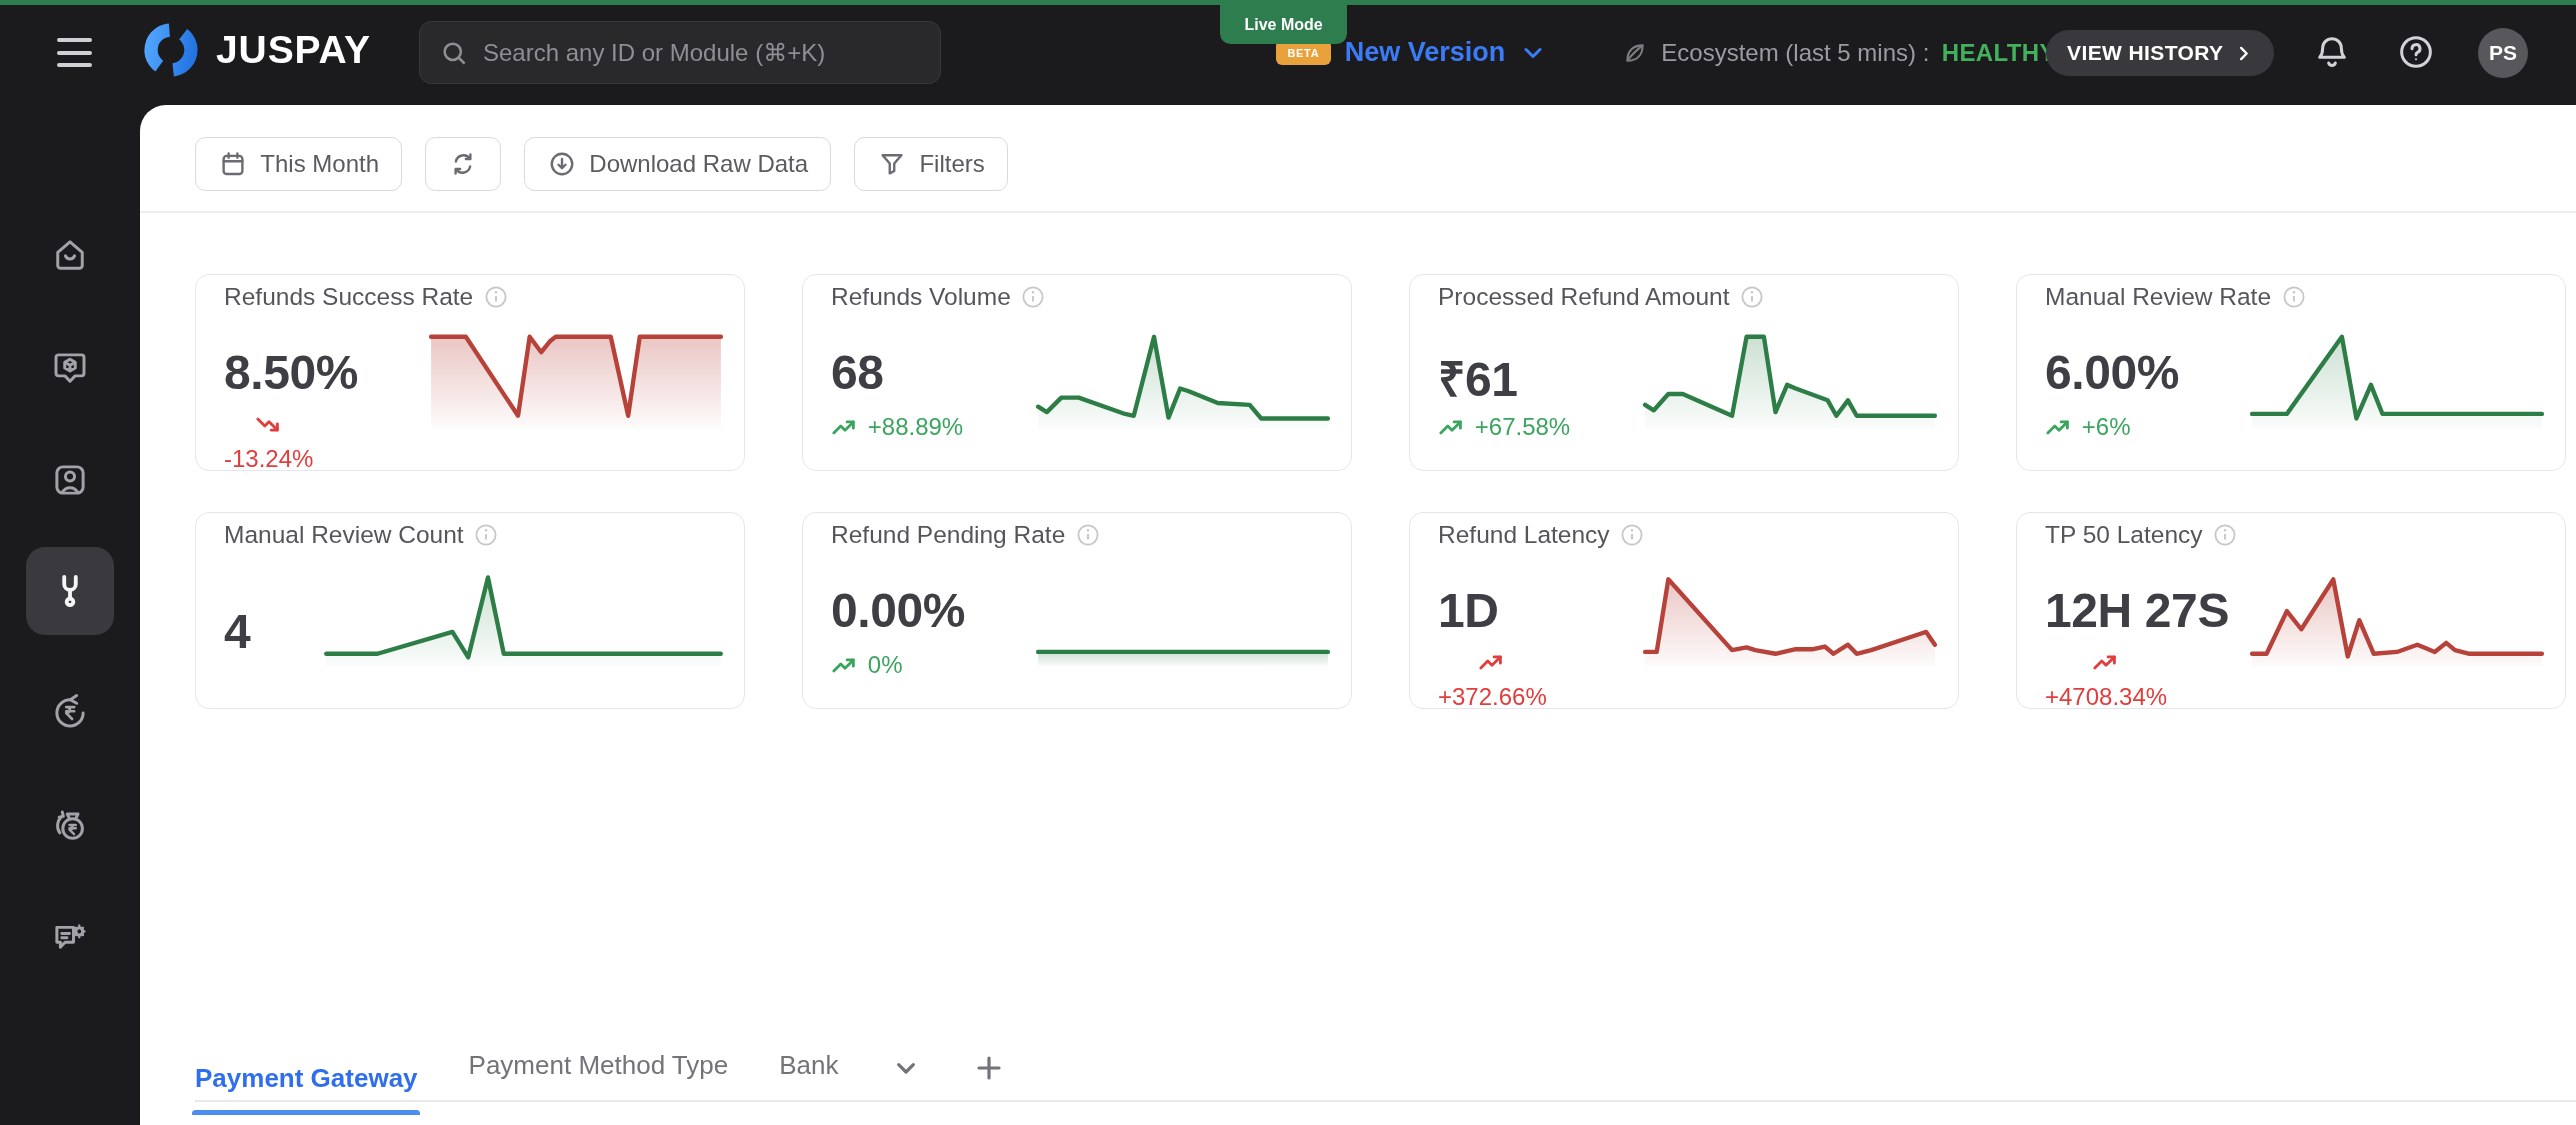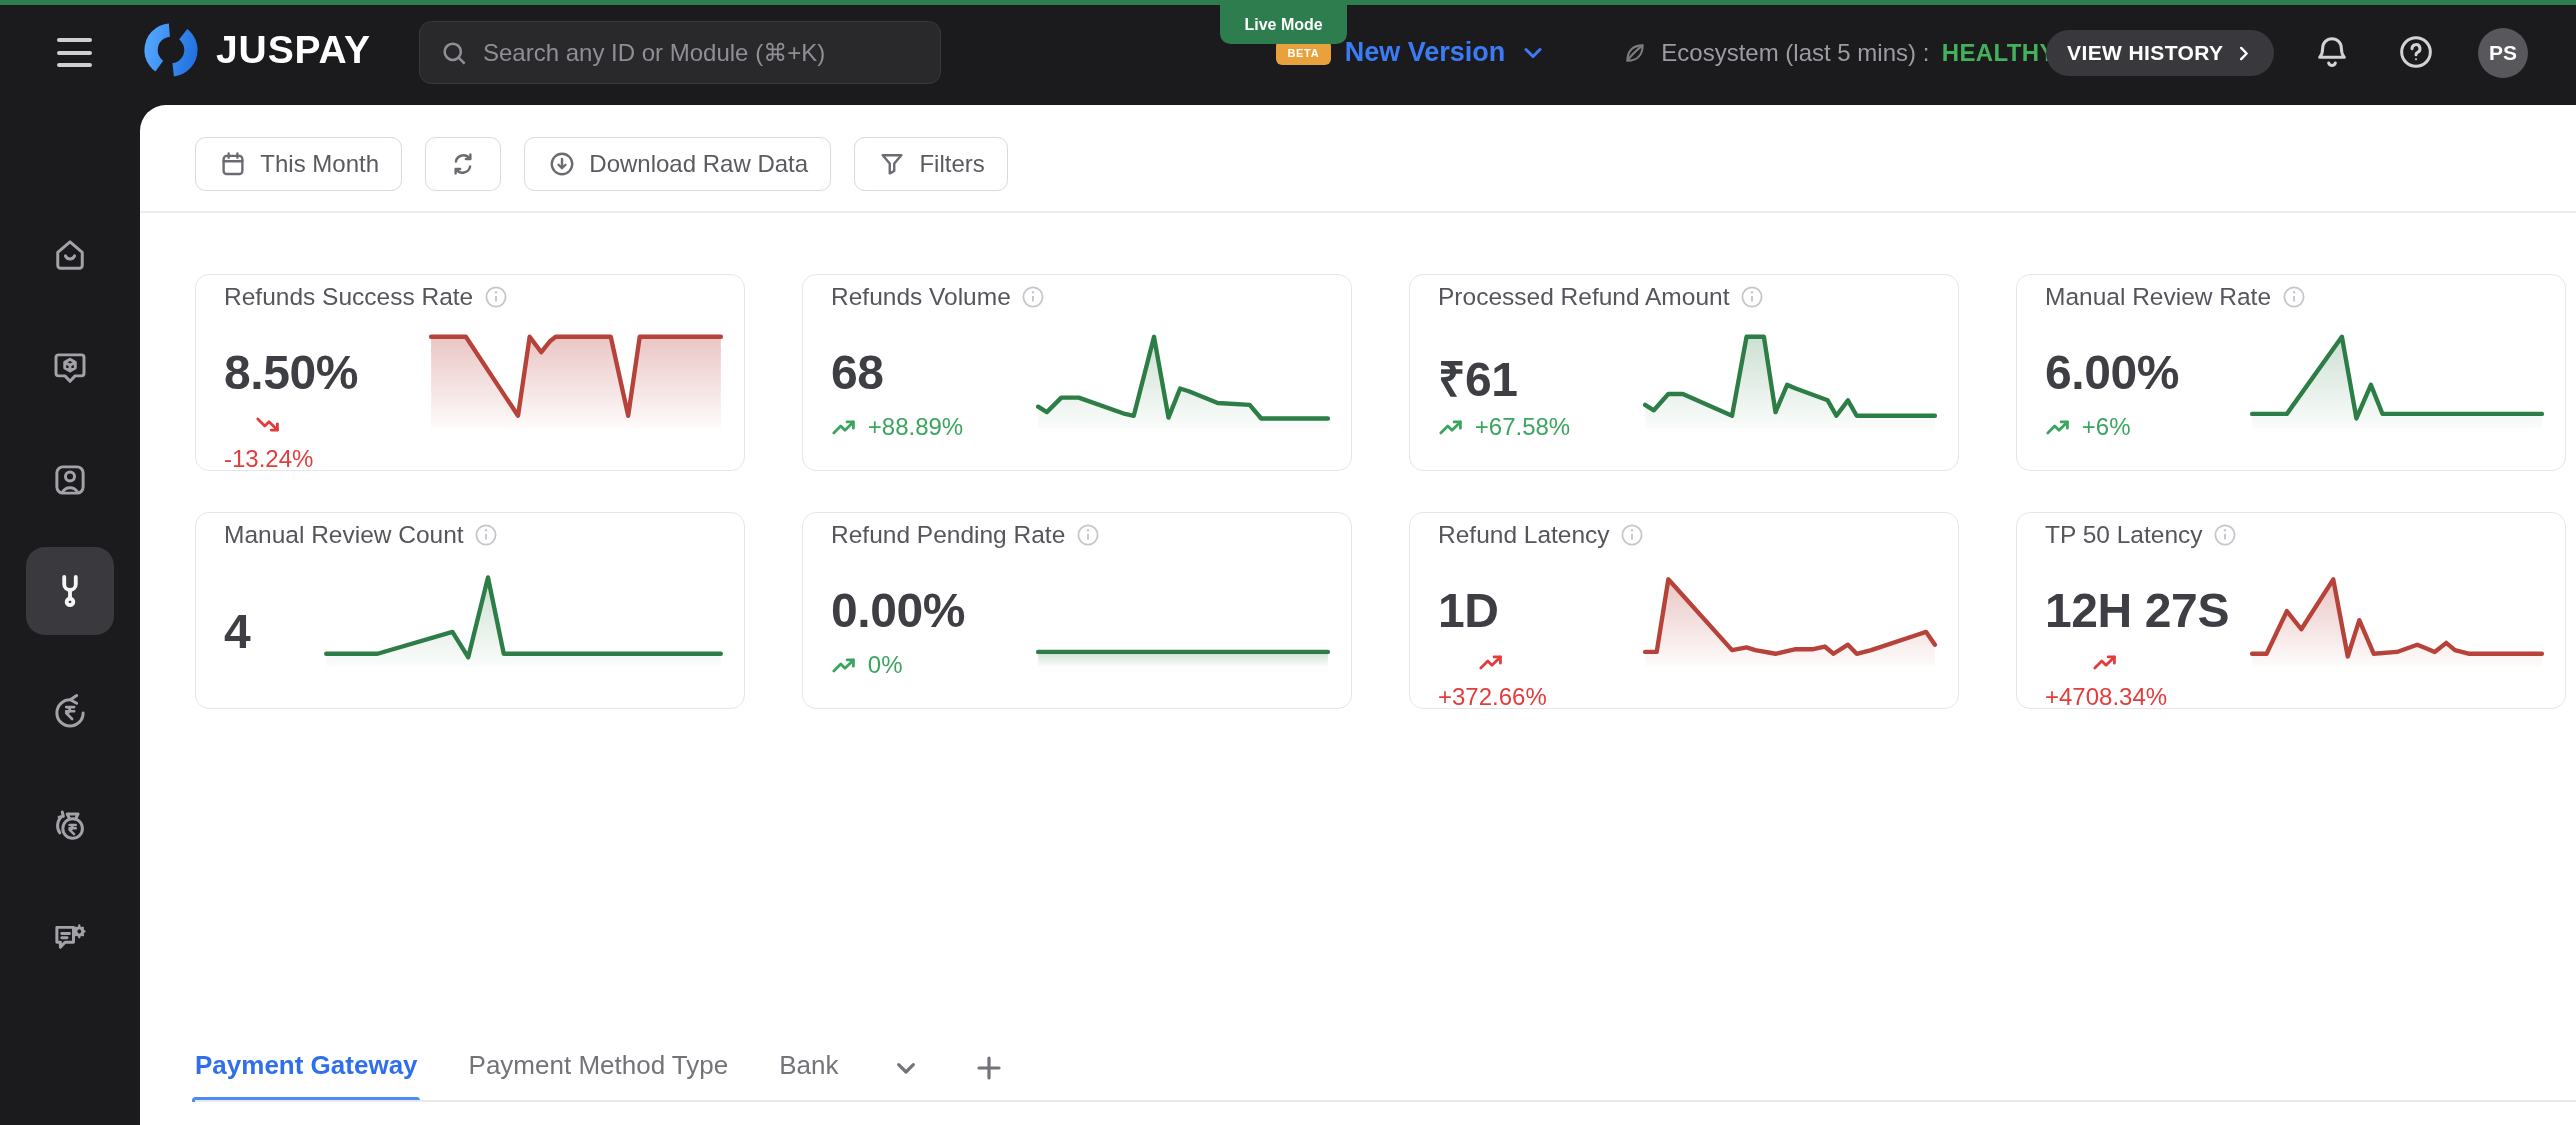--- a/index.html
+++ b/index.html
@@ -74,21 +74,21 @@
   .card.no-trend .card-value { top:91px; }
   .card-trend { position:absolute; left:28px; top:138px; display:flex; align-items:center; gap:8.8px; font-size:24px; font-weight:500; }
   .trend-red { color:#e23d3c;flex-direction:column; }
   .trend-green { color:#3ba55f; }
   .trend-arrow { width:28px; height:23px; stroke:currentColor; fill:none; stroke-width:2; stroke-linecap:round; stroke-linejoin:round; }
   .spark { position:absolute; right:19px; bottom:40px; }
 
   
   .tabs { position:absolute; left:55px; top:945px; display:flex; align-items:flex-start; gap:51px; }
   .tab { font-size:26px; color:#73737a; font-weight:500; padding-bottom:21px; position:relative; cursor:pointer; white-space:nowrap; }
-  .tab.active { color:#2f6fed; font-weight:700; }
+  .tab.active { color:#2f6fed; font-weight:700;margin-top:13px; }
   .tab.active::after { content:''; position:absolute; left:-2.6px; right:-2.6px; bottom:0; height:5.3px; background:#4b8df1; border-radius:3.5px 3.5px 0 0; }
   .tab-icon { width:32px; height:32px; stroke:#73737a; fill:none; stroke-width:2.4; stroke-linecap:round; stroke-linejoin:round; cursor:pointer; margin-top:1.8px; }
   .tabs-underline { position:absolute; left:55px; right:0; top:995px; height:1.8px; background:#e9e9ec; }
 </style>
 </head>
 <body>
 
 <div class="app">
 
   <header class="topbar">

